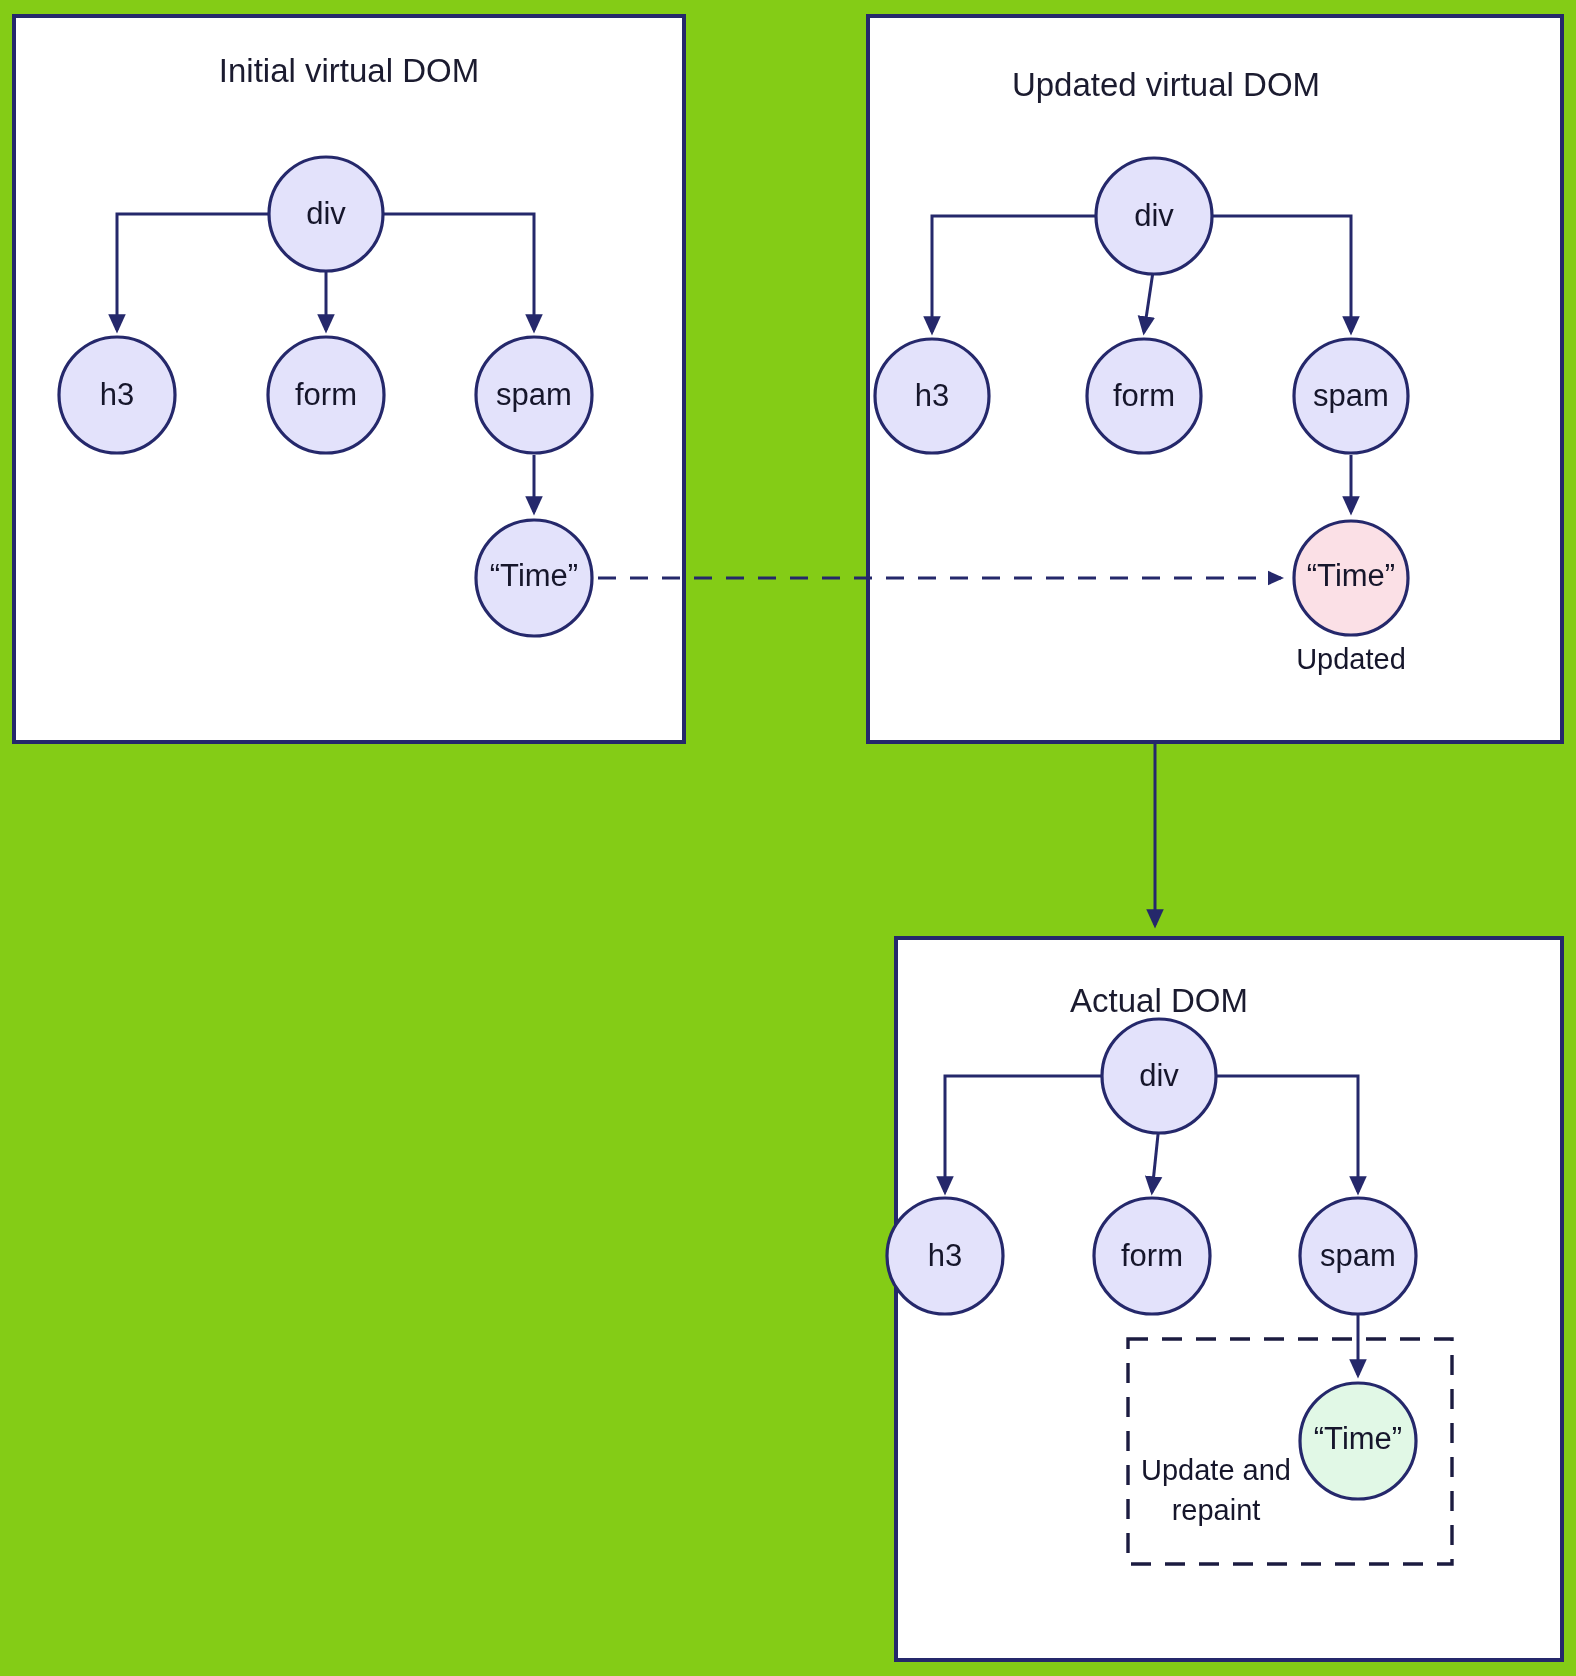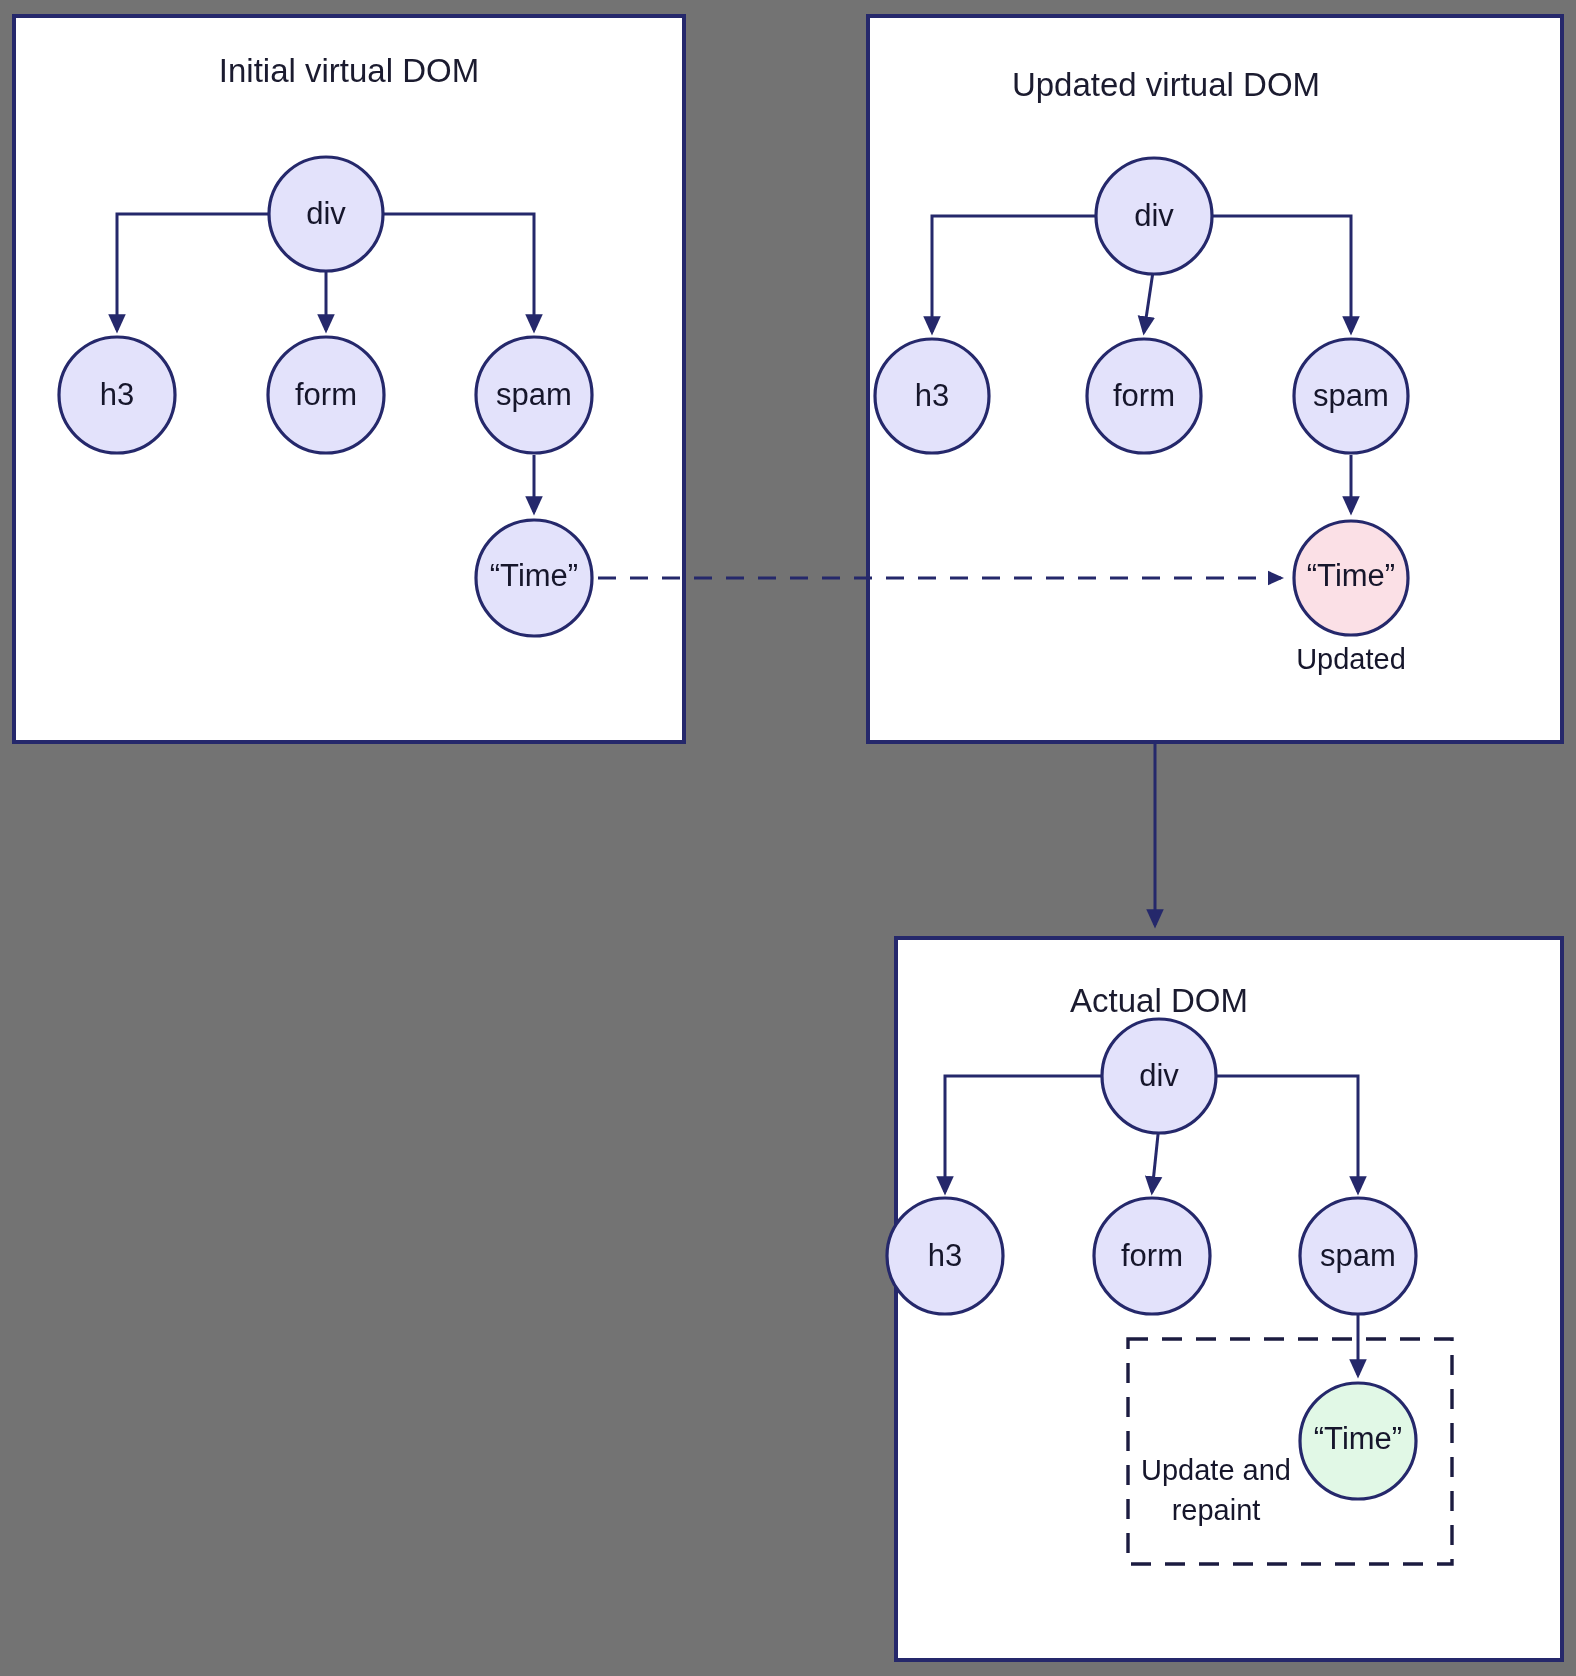--- a/index.html
+++ b/index.html
@@ -9,21 +9,21 @@
   }
   body {
     font-family: "Liberation Sans", sans-serif;
     color: #1a1a2e;
   }
   #stage {
     position: relative;
     width: 1576px;
     height: 1676px;
     overflow: hidden;
-    background: #737373;
+    background: #84cc16;
   }
   svg#diagram {
     position: absolute;
     left: 0;
     top: 0;
     width: 1576px;
     height: 1676px;
   }
   .panel-rect {
     fill: #ffffff;

